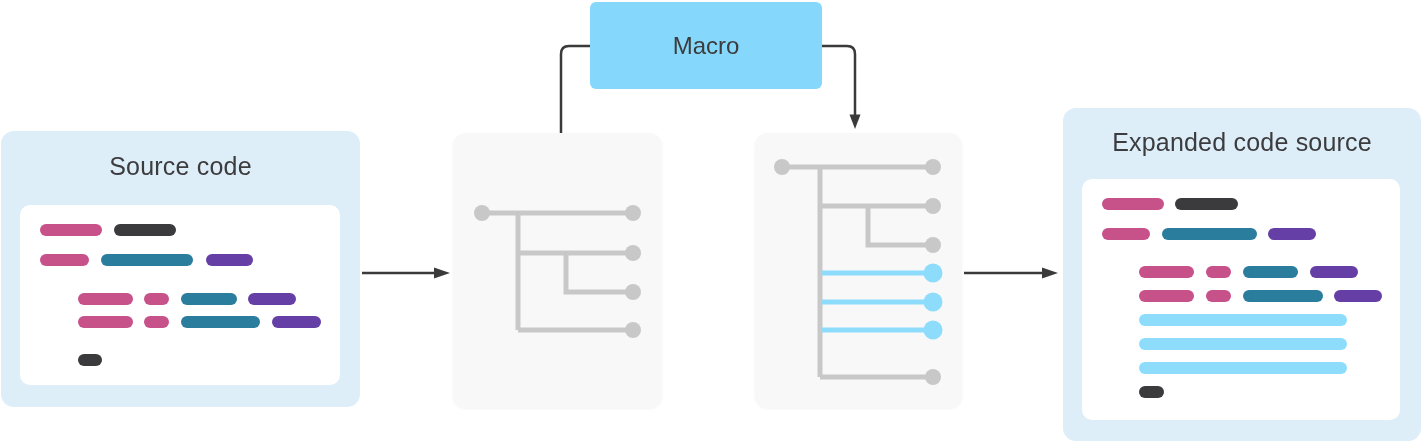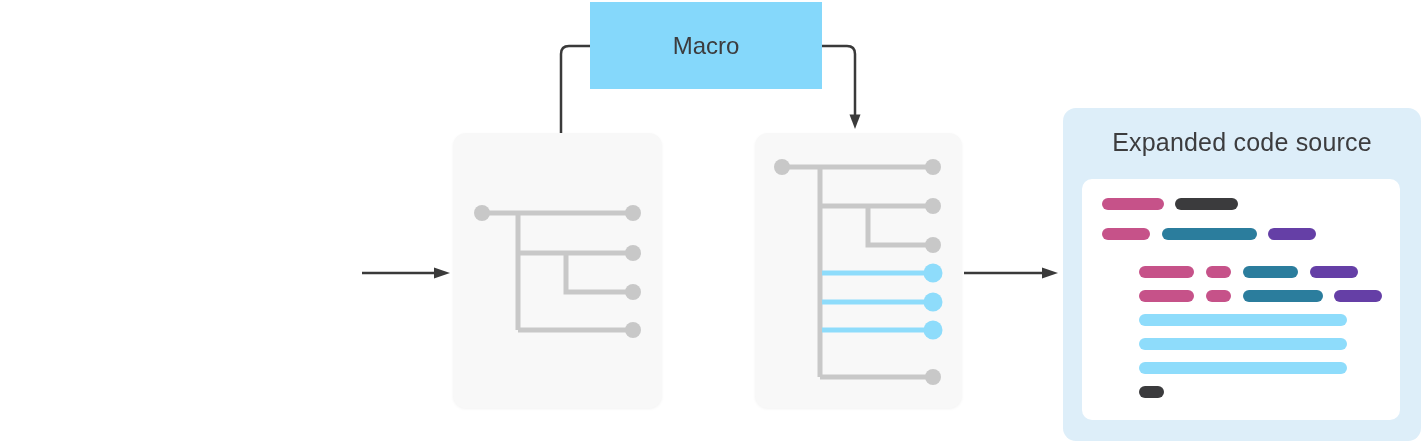--- a/index.html
+++ b/index.html
@@ -35,21 +35,21 @@
   .tree-panel{
     position:absolute;z-index:2;
     background:var(--tree-panel-bg,#f8f8f8);
     border-radius:13px;
     box-shadow:0 1px 3px rgba(0,0,0,0.05);
   }
   .tree-panel svg{display:block;}
   .macro-box{
     position:absolute;z-index:3;
     background:var(--macro-blue,#85d8fb);
-    border-radius:0;
+    border-radius:6px;
     display:flex;flex-direction:column;
     align-items:center;justify-content:center;
     font-size:24px;line-height:31px;
     color:#3c3c3e;
     text-align:center;
   }
 </style>
 </head>
 <body>
 
@@ -62,20 +62,39 @@
     <path d="M 362 273 L 435 273" fill="none" stroke="#3a3a3a" stroke-width="2.5"></path>
     <polygon points="450,273 434,267.5 434,278.5" fill="#3a3a3a"></polygon>
     <path d="M 964 273 L 1043 273" fill="none" stroke="#3a3a3a" stroke-width="2.5"></path>
     <polygon points="1058,273 1042,267.5 1042,278.5" fill="#3a3a3a"></polygon>
   </svg>
 
   <div class="macro-box" style="left:590px;top:2px;width:232px;height:87px;">
     <span>Macro</span>
   </div>
 
+  <div class="panel" style="left:1px;top:131px;width:359px;height:276px;">
+    <div class="panel-title" style="margin-top:21px;">Source code</div>
+    <div class="card" style="left:19px;top:74px;width:320px;height:180px;">
+        <div class="bar" style="left: 20px; top: 19px; width: 62px; background: rgb(198, 82, 137);"></div>
+        <div class="bar" style="left: 94px; top: 19px; width: 62px; background: rgb(59, 59, 61);"></div>
+        <div class="bar" style="left: 20px; top: 49px; width: 49px; background: rgb(198, 82, 137);"></div>
+        <div class="bar" style="left: 81px; top: 49px; width: 92px; background: rgb(43, 125, 157);"></div>
+        <div class="bar" style="left: 186px; top: 49px; width: 47px; background: rgb(101, 63, 166);"></div>
+        <div class="bar" style="left: 58px; top: 88px; width: 55px; background: rgb(198, 82, 137);"></div>
+        <div class="bar" style="left: 124px; top: 88px; width: 25px; background: rgb(198, 82, 137);"></div>
+        <div class="bar" style="left: 161px; top: 88px; width: 56px; background: rgb(43, 125, 157);"></div>
+        <div class="bar" style="left: 228px; top: 88px; width: 48px; background: rgb(101, 63, 166);"></div>
+        <div class="bar" style="left: 58px; top: 111px; width: 55px; background: rgb(198, 82, 137);"></div>
+        <div class="bar" style="left: 124px; top: 111px; width: 25px; background: rgb(198, 82, 137);"></div>
+        <div class="bar" style="left: 161px; top: 111px; width: 79px; background: rgb(43, 125, 157);"></div>
+        <div class="bar" style="left: 252px; top: 111px; width: 49px; background: rgb(101, 63, 166);"></div>
+        <div class="bar" style="left: 58px; top: 149px; width: 24px; background: rgb(59, 59, 61);"></div>
+      </div>
+  </div>
 
   <div class="tree-panel" style="left:453px;top:133px;width:209px;height:275px;">
     <svg width="209" height="275" viewBox="0 0 209 275">
         <polyline points="29,80 180,80" fill="none" stroke="#c8c8c8" stroke-width="5"></polyline>
         <polyline points="65,80 65,197" fill="none" stroke="#c8c8c8" stroke-width="5"></polyline>
         <polyline points="65,120 180,120" fill="none" stroke="#c8c8c8" stroke-width="5"></polyline>
         <polyline points="113,120 113,159 180,159" fill="none" stroke="#c8c8c8" stroke-width="5"></polyline>
         <polyline points="65,197 180,197" fill="none" stroke="#c8c8c8" stroke-width="5"></polyline>
         <circle cx="29" cy="80" r="8" fill="#c8c8c8"></circle>
         <circle cx="180" cy="80" r="8" fill="#c8c8c8"></circle>

